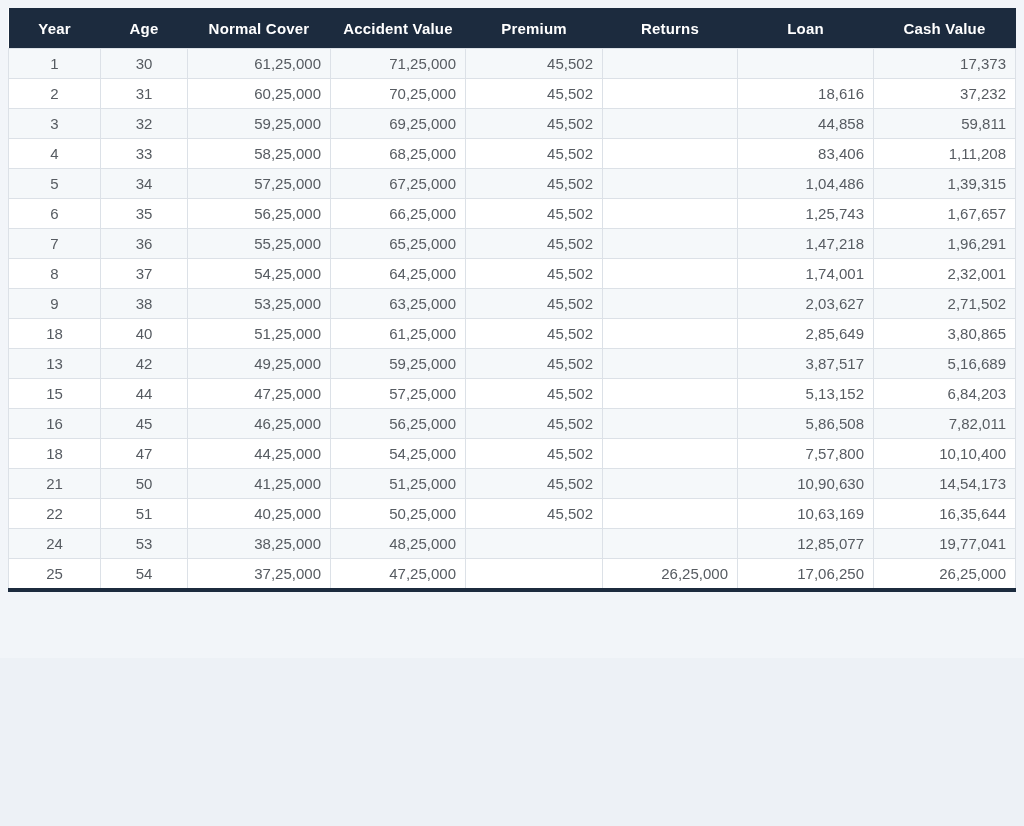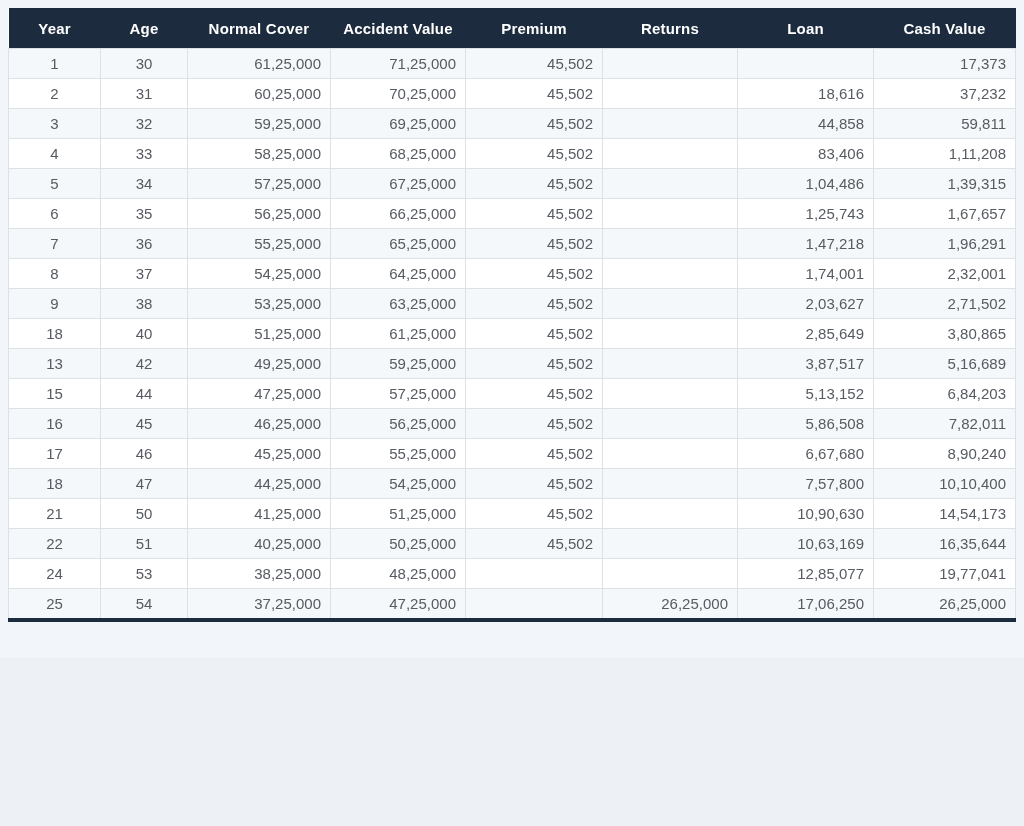--- a/index.html
+++ b/index.html
@@ -206,30 +206,20 @@
           <td class="col-0 center">16</td>
           <td class="col-1 center">45</td>
           <td class="col-2 right">46,25,000</td>
           <td class="col-3 right">56,25,000</td>
           <td class="col-4 right premium">45,502</td>
           <td class="col-5 right returns"></td>
           <td class="col-6 right">5,86,508</td>
           <td class="col-7 right">7,82,011</td>
         </tr>
         <tr>
-          <td class="col-0 center">17</td>
-          <td class="col-1 center">46</td>
-          <td class="col-2 right">45,25,000</td>
-          <td class="col-3 right">55,25,000</td>
-          <td class="col-4 right premium">45,502</td>
-          <td class="col-5 right returns"></td>
-          <td class="col-6 right">6,67,680</td>
-          <td class="col-7 right">8,90,240</td>
-        </tr>
-        <tr>
           <td class="col-0 center">18</td>
           <td class="col-1 center">47</td>
           <td class="col-2 right">44,25,000</td>
           <td class="col-3 right">54,25,000</td>
           <td class="col-4 right premium">45,502</td>
           <td class="col-5 right returns"></td>
           <td class="col-6 right">7,57,800</td>
           <td class="col-7 right">10,10,400</td>
         </tr>
         <tr>

